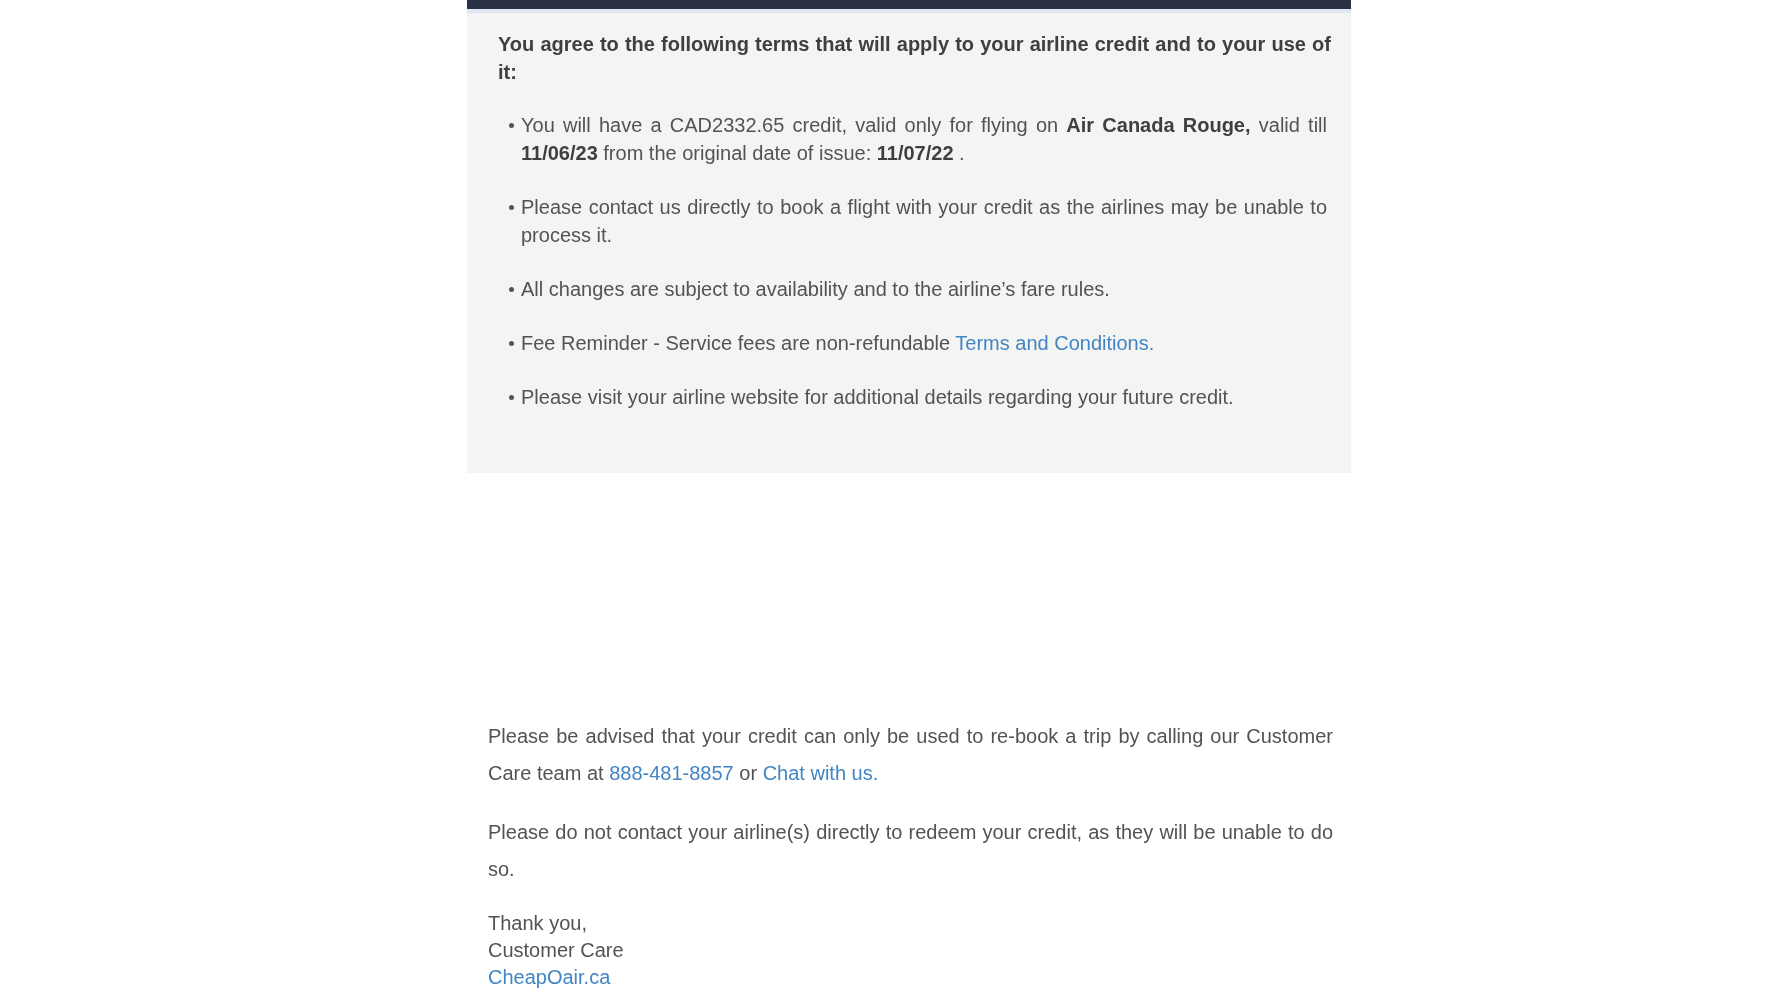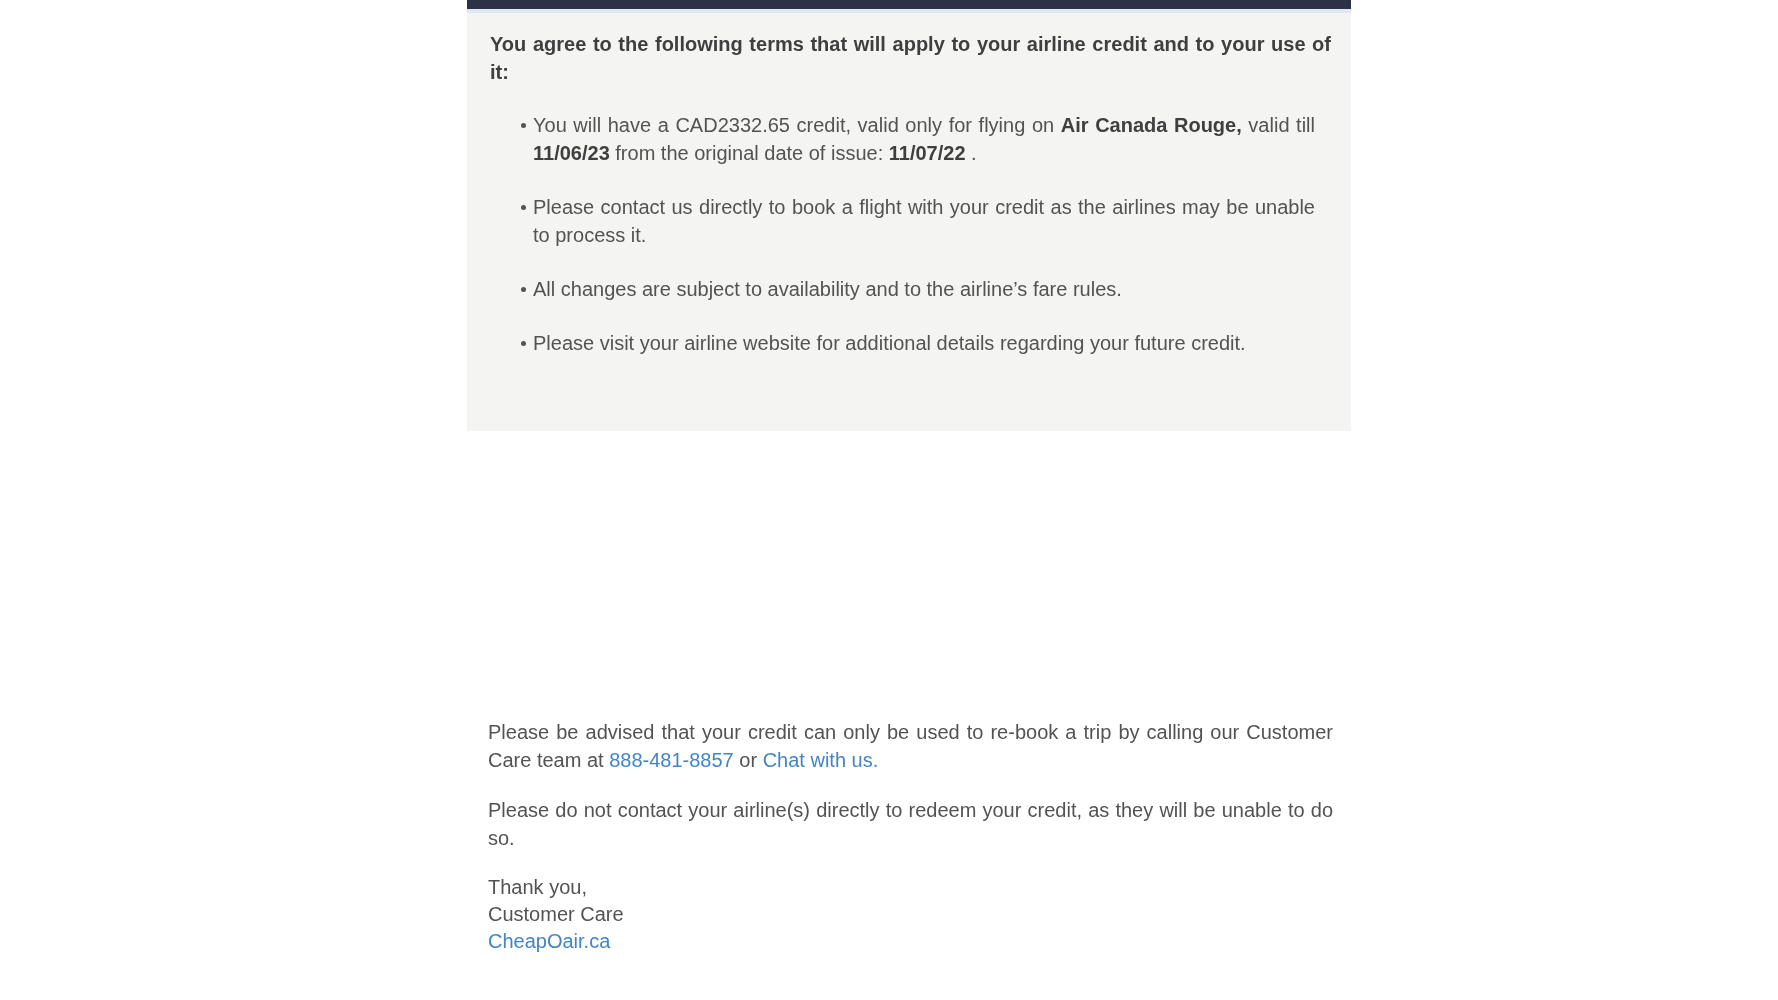--- a/index.html
+++ b/index.html
@@ -15,55 +15,56 @@
   body{
     width:1778px;height:1000px;background:#ffffff;overflow:hidden;
     font-family:"Liberation Sans",sans-serif;color:var(--text);
     position:relative;
   }
   .panel-wrap{position:absolute;left:467px;top:0;width:884px;}
   .top-bar{height:9px;background:var(--top-bar);}
   .top-line{height:4px;background:var(--divider);}
   .panel{background:var(--panel-bg);padding:17px 20px 58px 23px;}
   .heading{
-    margin:0 0 25px 0;font-size:20px;line-height:28px;font-weight:bold;
+    margin:0 0 25px 8px;font-size:20px;line-height:28px;font-weight:bold;
     color:var(--bold-text);text-align:justify;
   }
-  ul.terms-list{list-style:none;margin:16px;padding:0 0 0 15px;}
+  ul.terms-list{list-style:none;margin:4px;padding:0 0 0 15px;}
   ul.terms-list li{
     position:relative;padding-left:12px;margin-bottom:26px;
     font-size:20px;line-height:28px;text-align:justify;color:var(--text);
   }
   ul.terms-list li:last-child{margin-bottom:0;}
   ul.terms-list li::before{
     content:"";position:absolute;left:0;top:12px;width:5px;height:5px;
     border-radius:50%;background:var(--text);
   }
   .bold{font-weight:bold;color:var(--bold-text);}
   .link{color:var(--link);text-decoration:none;cursor:pointer;}
   .link.underline{}
   .footer{position:absolute;left:488px;top:718px;width:845px;}
   .footer p{
-    margin:0 0 22px 0;font-size:20px;line-height:28px;
+    margin:0 0 22px 0;font-size:20px;line-height:37px;
     text-align:justify;color:var(--text);
   }
   .signature{margin-top:21px;font-size:20px;line-height:27px;color:var(--text);}
 </style>
 </head>
 <body>
 
 <div class="panel-wrap">
   <div class="top-bar"></div>
   <div class="top-line"></div>
   <div class="panel">
     <p class="heading">You agree to the following terms that will apply to your airline credit and to your use of it:</p>
     <ul class="terms-list">
         <li><span class="">You will have a CAD2332.65 credit, valid only for flying on </span><span class="bold">Air Canada Rouge,</span><span class=""> valid till </span><span class="bold">11/06/23</span><span class=""> from the original date of issue: </span><span class="bold">11/07/22</span><span class=""> .</span></li>
         <li><span class="">Please contact us directly to book a flight with your credit as the airlines may be unable to process it.</span></li>
         <li><span class="">All changes are subject to availability and to the airline’s fare rules.</span></li>
+        <li><span class="">Fee Reminder - Service fees are non-refundable </span><a class="link">Terms and Conditions.</a></li>
         <li><span class="">Please visit your airline website for additional details regarding your future credit.</span></li>
       </ul>
   </div>
 </div>
 
 <div class="footer">
   <div id="footer-paragraphs">
       <p><span class="">Please be advised that your credit can only be used to re-book a trip by calling our Customer Care team at </span><a class="link">888-481-8857</a><span class=""> or </span><a class="link">Chat with us.</a></p>
       <p><span class="">Please do not contact your airline(s) directly to redeem your credit, as they will be unable to do so.</span></p>
     </div>

